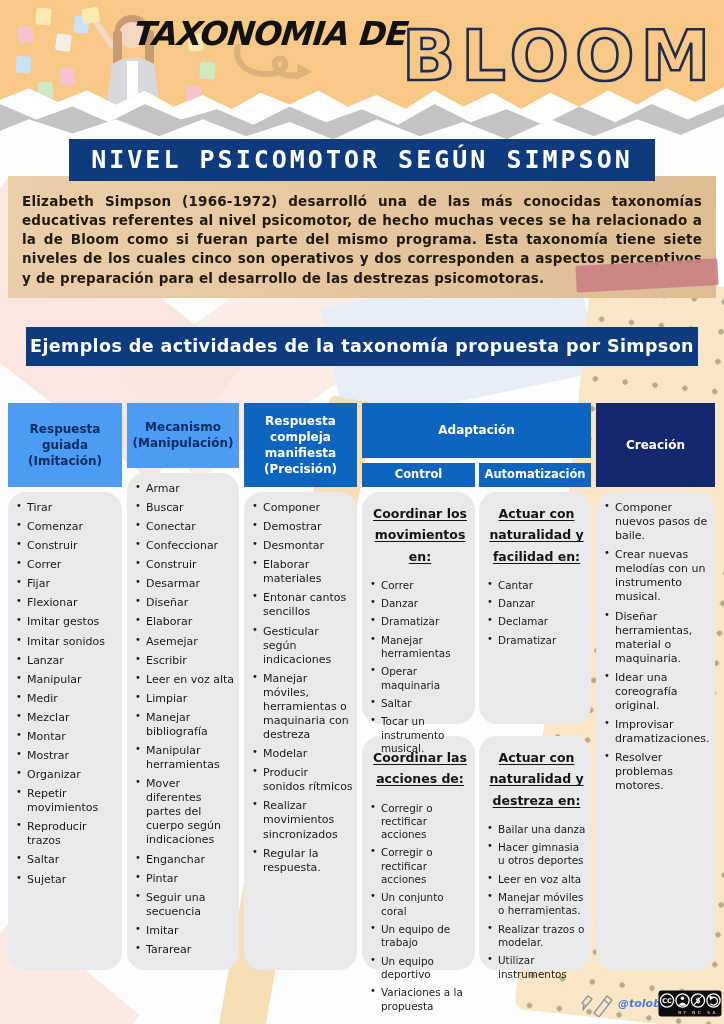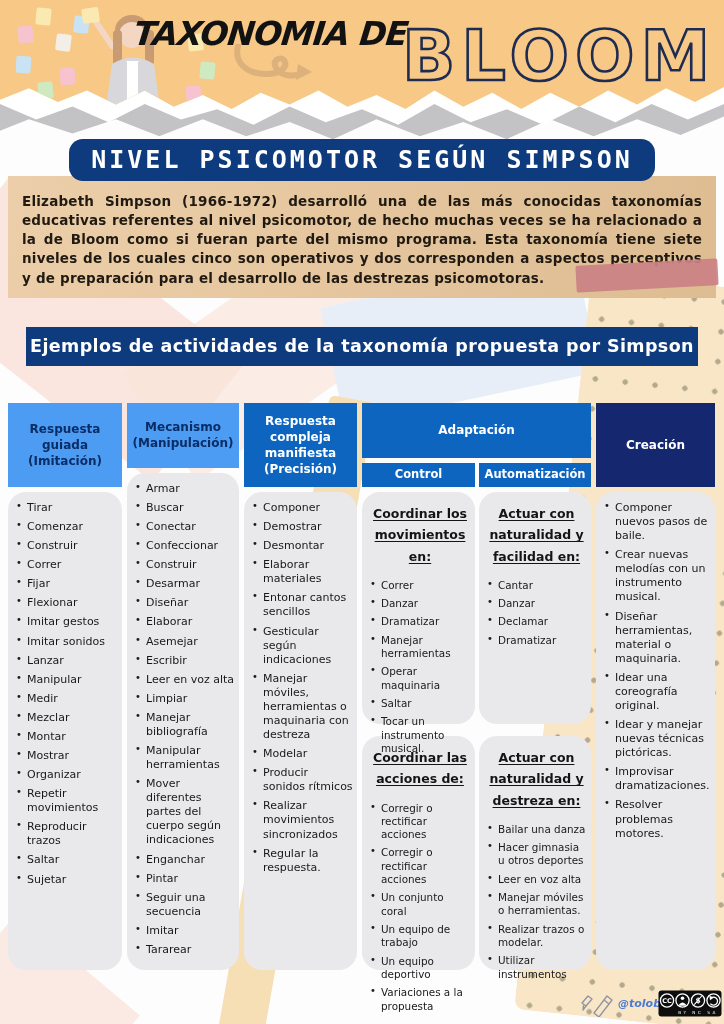--- a/index.html
+++ b/index.html
@@ -15,21 +15,21 @@
     clip-path:polygon(0 0,100% 0,100% 75%,96% 88%,92% 76%,88% 90%,84% 78%,80% 92%,76% 80%,72% 94%,68% 80%,64% 92%,60% 78%,56% 94%,52% 82%,48% 92%,44% 78%,40% 90%,36% 80%,32% 94%,28% 82%,24% 92%,20% 78%,16% 90%,12% 78%,8% 88%,4% 76%,0 86%);}
   .title-prefix{position:absolute;left:134px;top:14px;font-size:33px;font-weight:800;font-style:italic;
     letter-spacing:-1px;color:#121212;transform:skewX(-6deg);}
   .bloom-svg{position:absolute;left:402px;top:10px;}
   .arrow-svg{position:absolute;left:232px;top:44px;}
   .person-svg{position:absolute;left:16px;top:4px;}
 
   
   .banner-title{position:absolute;left:0;right:0;top:139px;margin:0 auto;width:fit-content;z-index:4;
     background:#0e3a7e;color:#ffffff;padding:6px 22px 7px;
-    font-family:"DejaVu Sans Mono","Liberation Mono",monospace;font-weight:bold;font-size:25px;letter-spacing:3px;border-radius:14px;}
+    font-family:"DejaVu Sans Mono","Liberation Mono",monospace;font-weight:bold;font-size:25px;letter-spacing:3px;}
   .intro-block{position:absolute;left:8px;right:8px;top:176px;z-index:3;background:#e9c89e;
     background-image:linear-gradient(105deg,rgba(255,255,255,.12),rgba(120,85,40,.10));
     padding:16px 14px 10px;box-sizing:border-box;}
   .intro-text{font-size:13.5px;line-height:1.42;font-weight:600;color:#201a12;text-align:justify;letter-spacing:.2px;}
   .washi{position:absolute;left:576px;top:262px;width:142px;height:27px;background:#cb8184;opacity:.92;
     transform:rotate(-3deg);z-index:5;border-radius:2px;}
   .subtitle-banner{position:absolute;left:0;right:0;top:327px;margin:0 auto;width:fit-content;z-index:4;
     background:#0e3a7e;color:#ffffff;padding:9px 4px 10px;font-weight:bold;font-size:17.5px;letter-spacing:.4px;}
 
   
@@ -269,21 +269,20 @@
     </div>
 
     <div class="tcol" style="width:119px">
       <div class="thead navy">Creación</div>
       <div class="panel">
         <ul class="blist">
             <li>Componer nuevos pasos de baile.</li>
             <li>Crear nuevas melodías con un instrumento musical.</li>
             <li>Diseñar herramientas, material o maquinaria.</li>
             <li>Idear una coreografía original.</li>
-            <li>Idear y manejar nuevas técnicas pictóricas.</li>
             <li>Improvisar dramatizaciones.</li>
             <li>Resolver problemas motores.</li>
           </ul>
       </div>
     </div>
 
   </div>
 
   <svg class="pencil-doodle" width="38" height="26" viewBox="0 0 38 26">
     <g fill="none" stroke="#8d93a1" stroke-width="1.3" stroke-linejoin="round">

